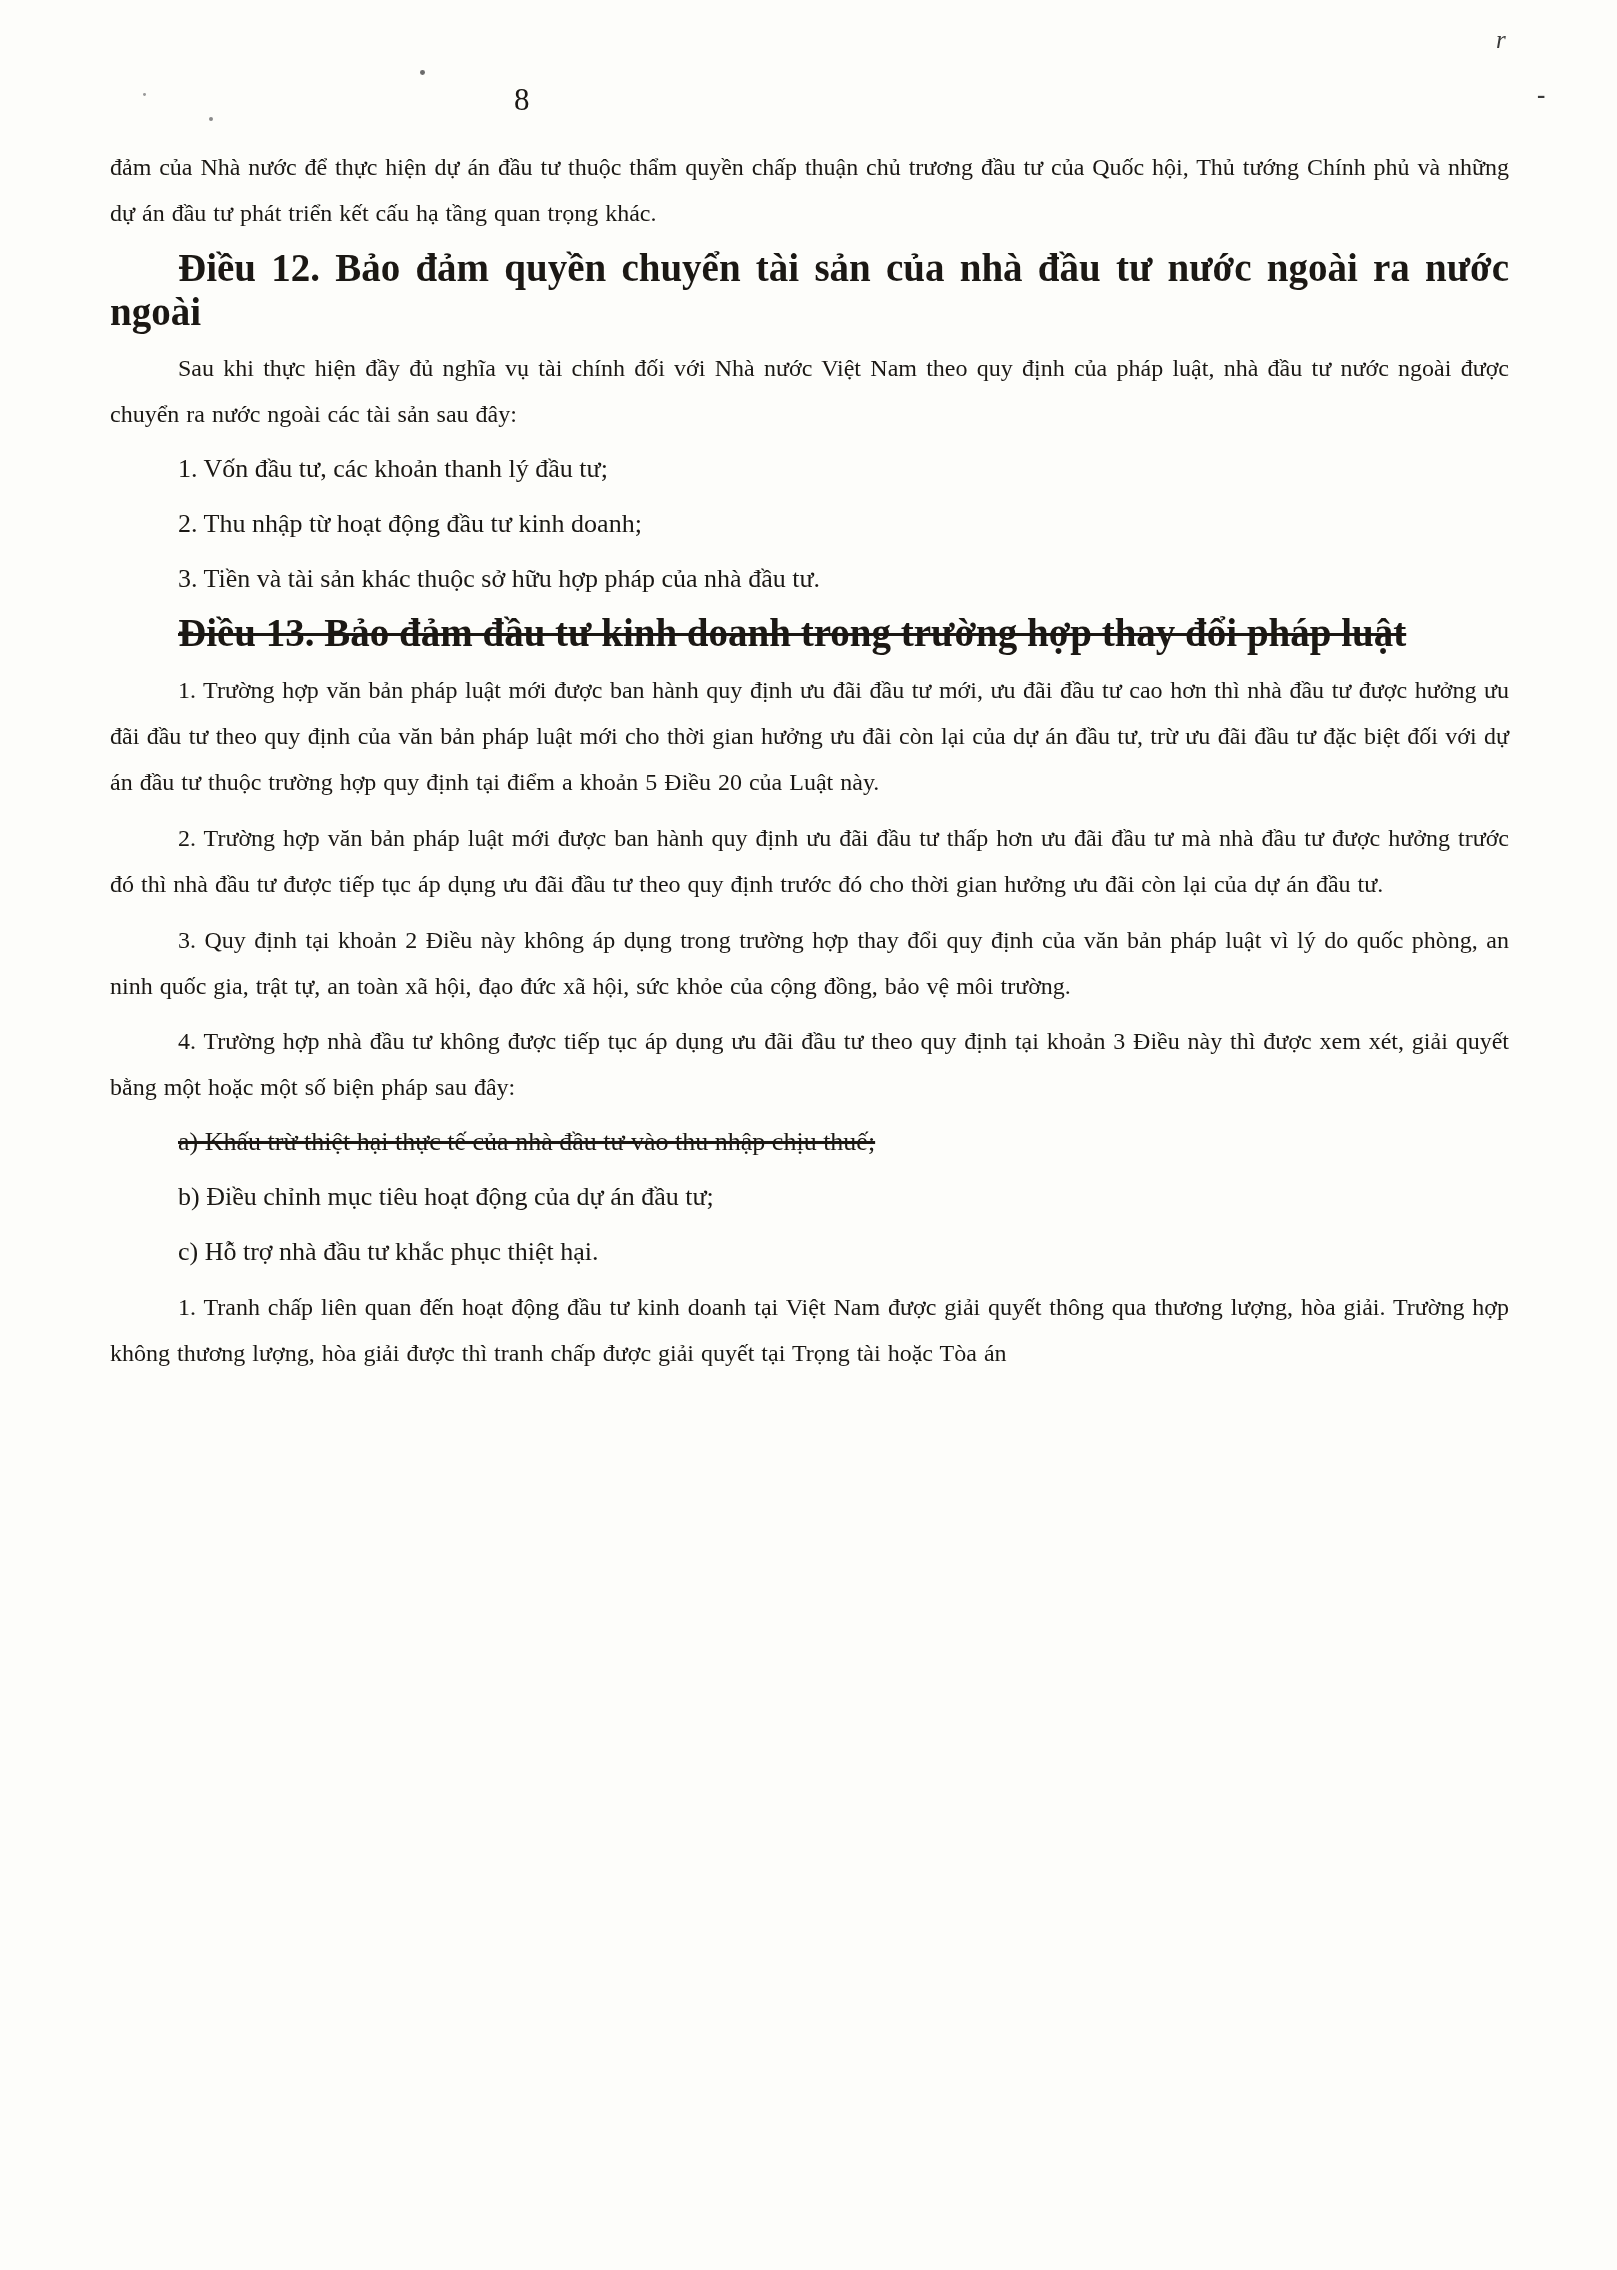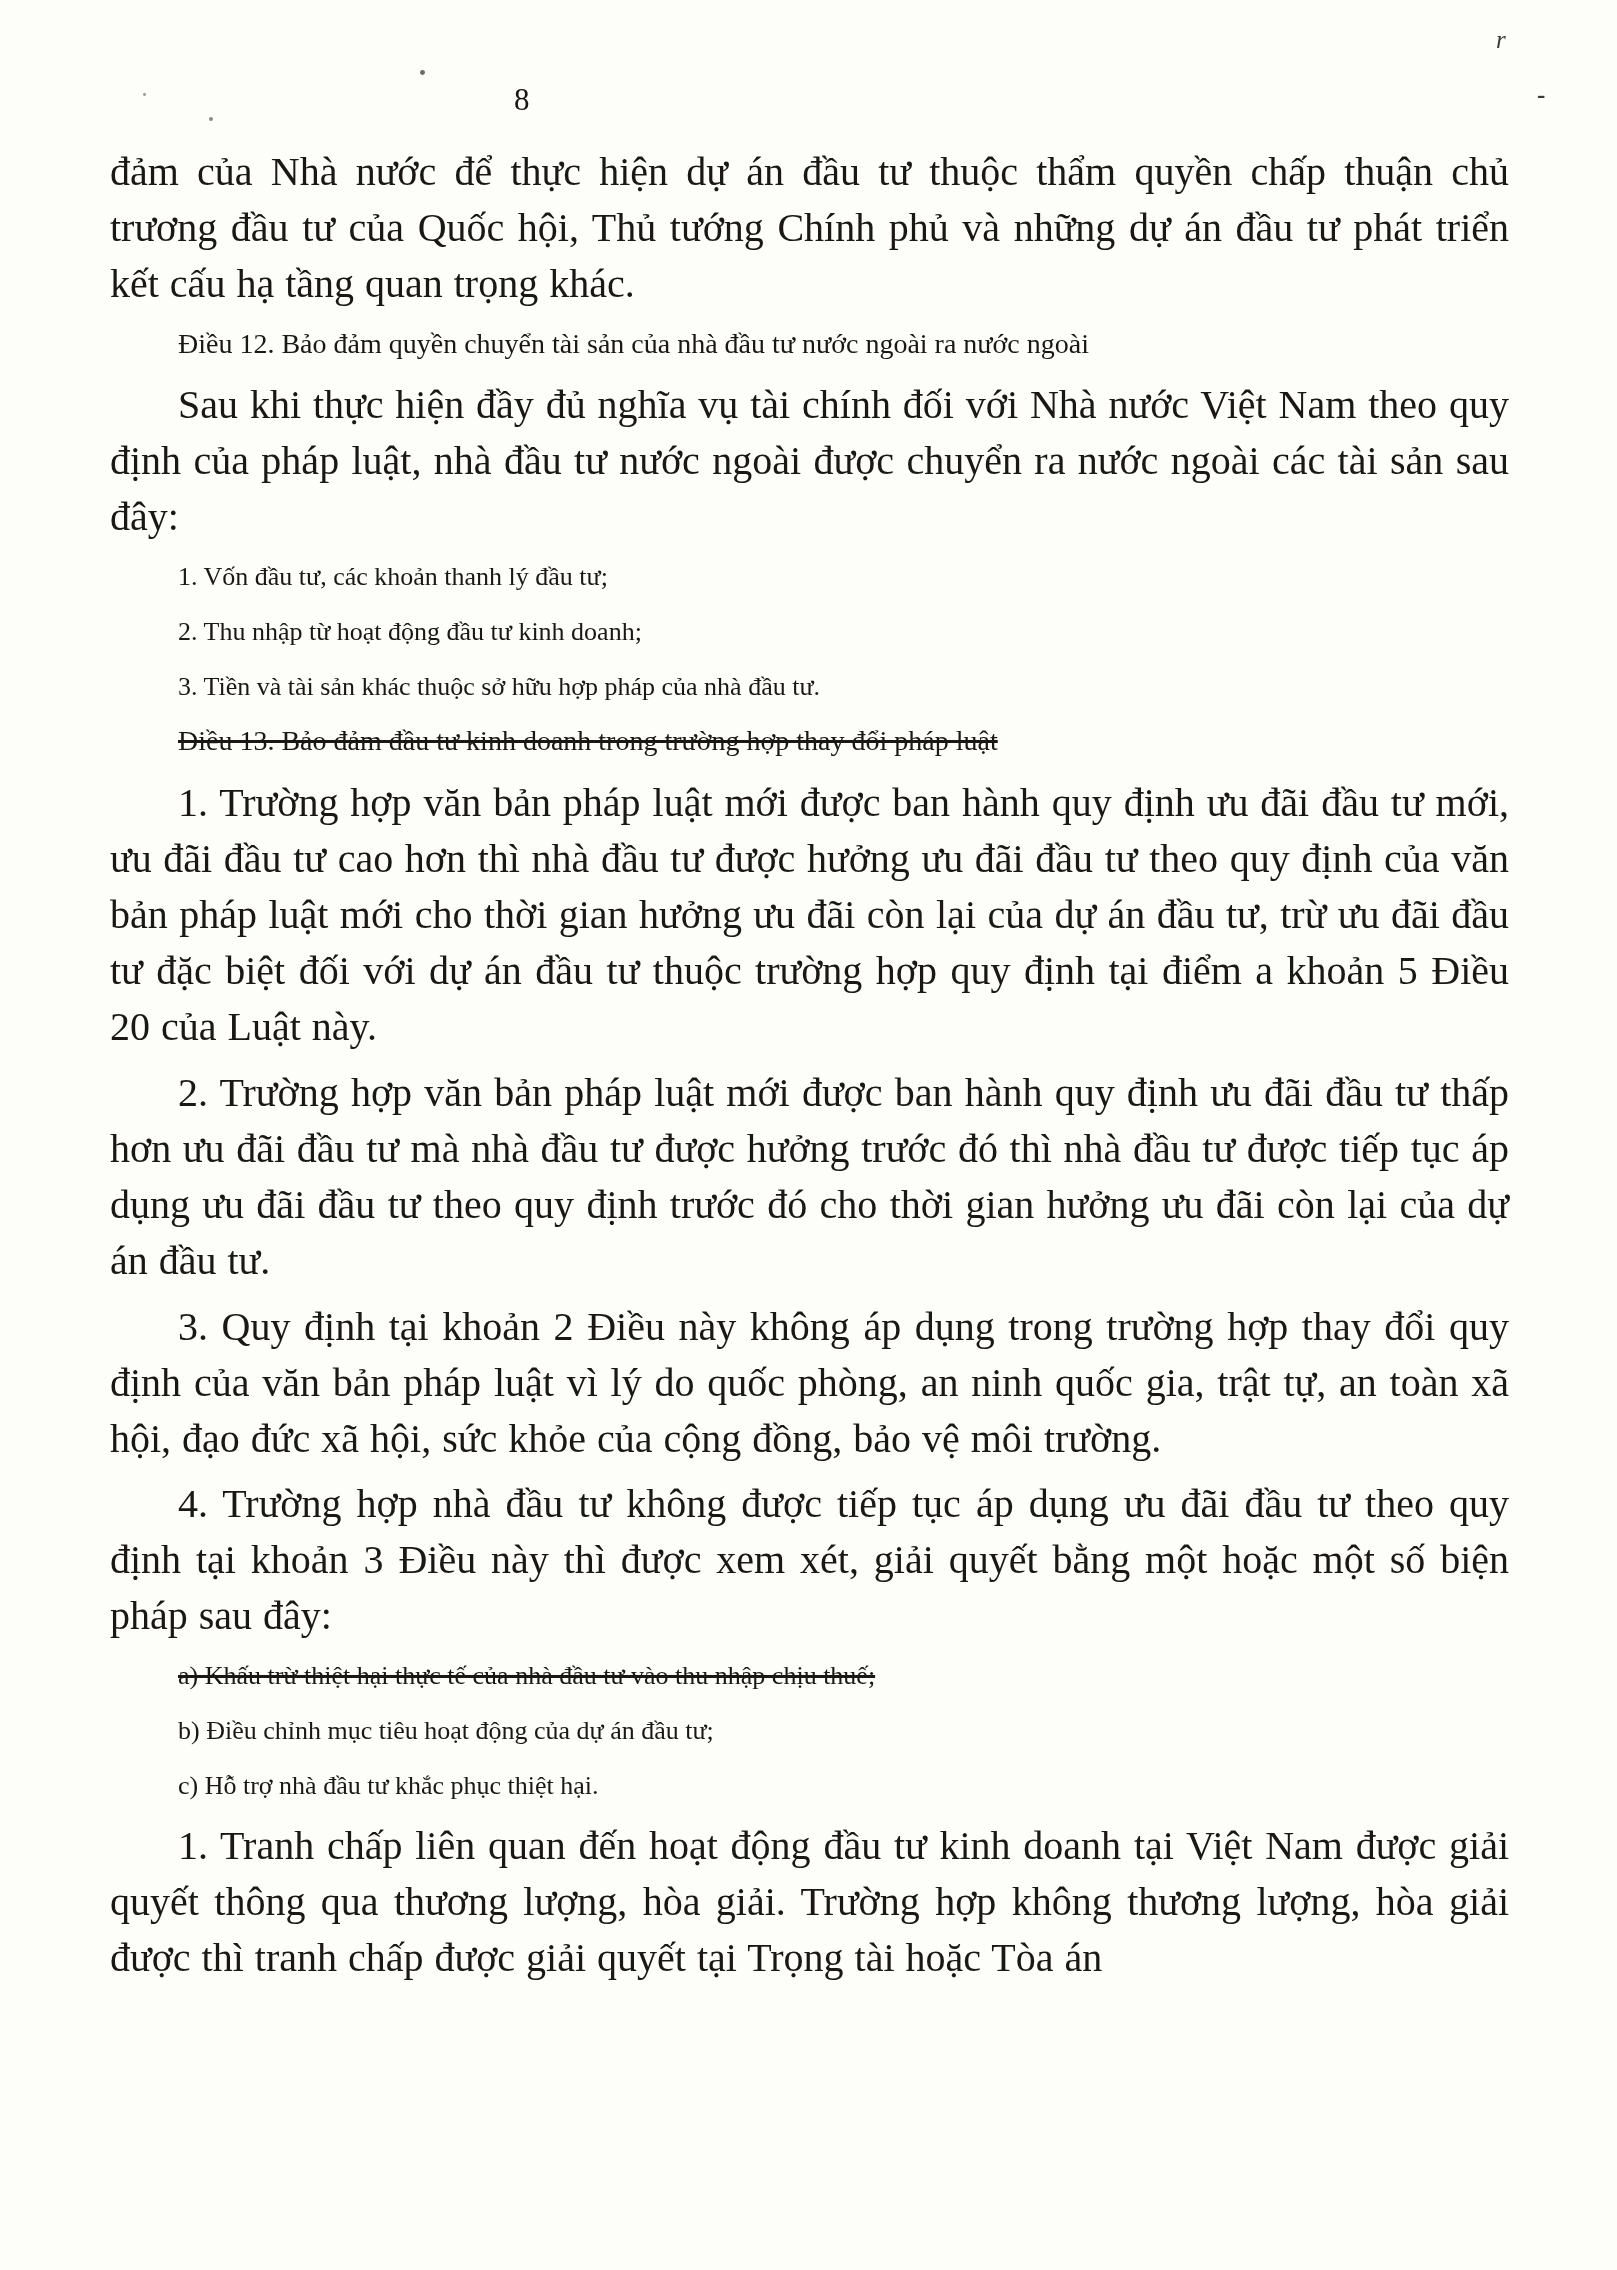--- a/index.html
+++ b/index.html
@@ -30,32 +30,32 @@
   }
 
   .doc-body {
     position: absolute;
     top: 144px;
     left: 110px;
     width: 1399px;
   }
 
   .para {
-    font-size: 40px;
-    line-height: 56px;
+    font-size: 24px;
+    line-height: 46px;
     text-align: justify;
     margin-bottom: 9.8px;
     word-spacing: 1px;
   }
 
   .indent { text-indent: 68px; }
 
   .heading {
-    font-weight: normal;
-    font-size: 28px;
+    font-weight: bold;
+    font-size: 39px;
     line-height: 44px;
     text-align: justify;
     text-indent: 68px;
     margin: 4.9px 0 11.7px;
   }
 
   .list-item {
     font-size: 26px;
     line-height: 44px;
     text-indent: 68px;

